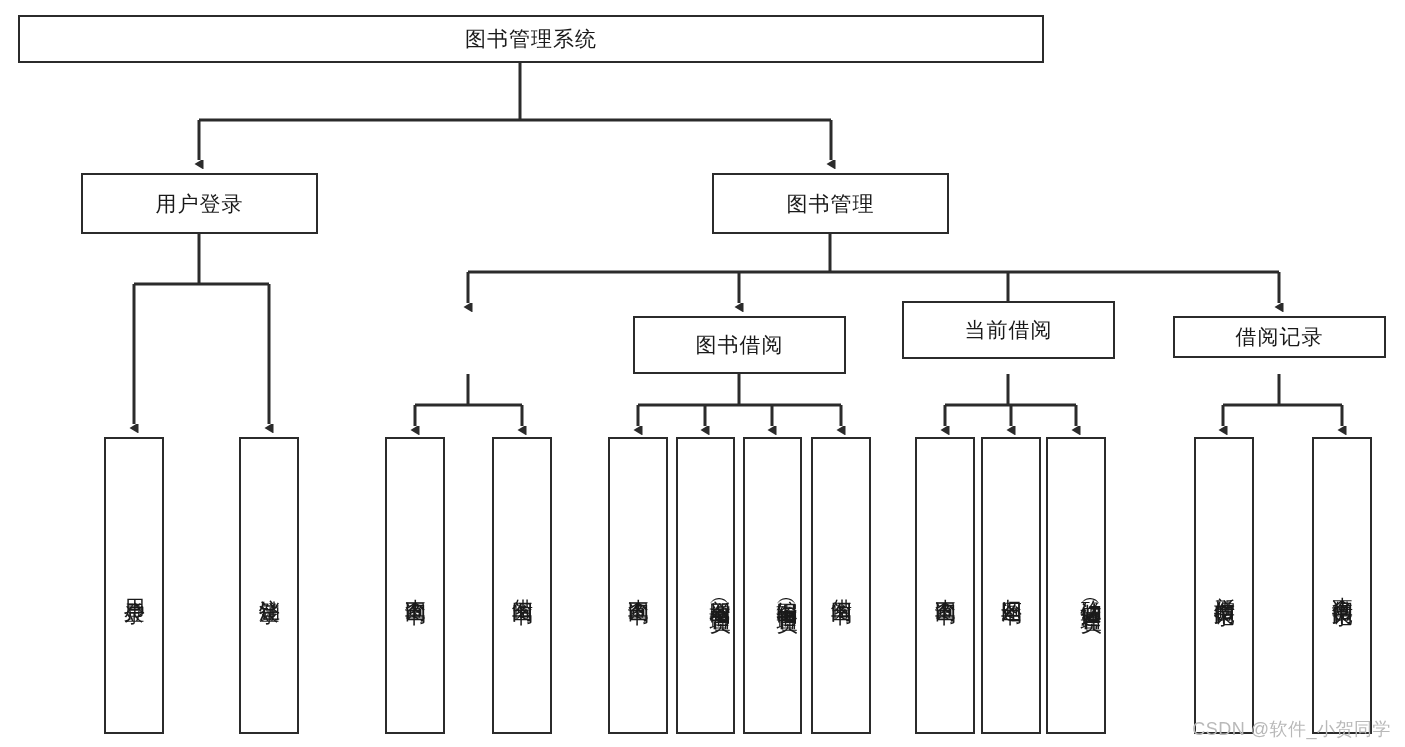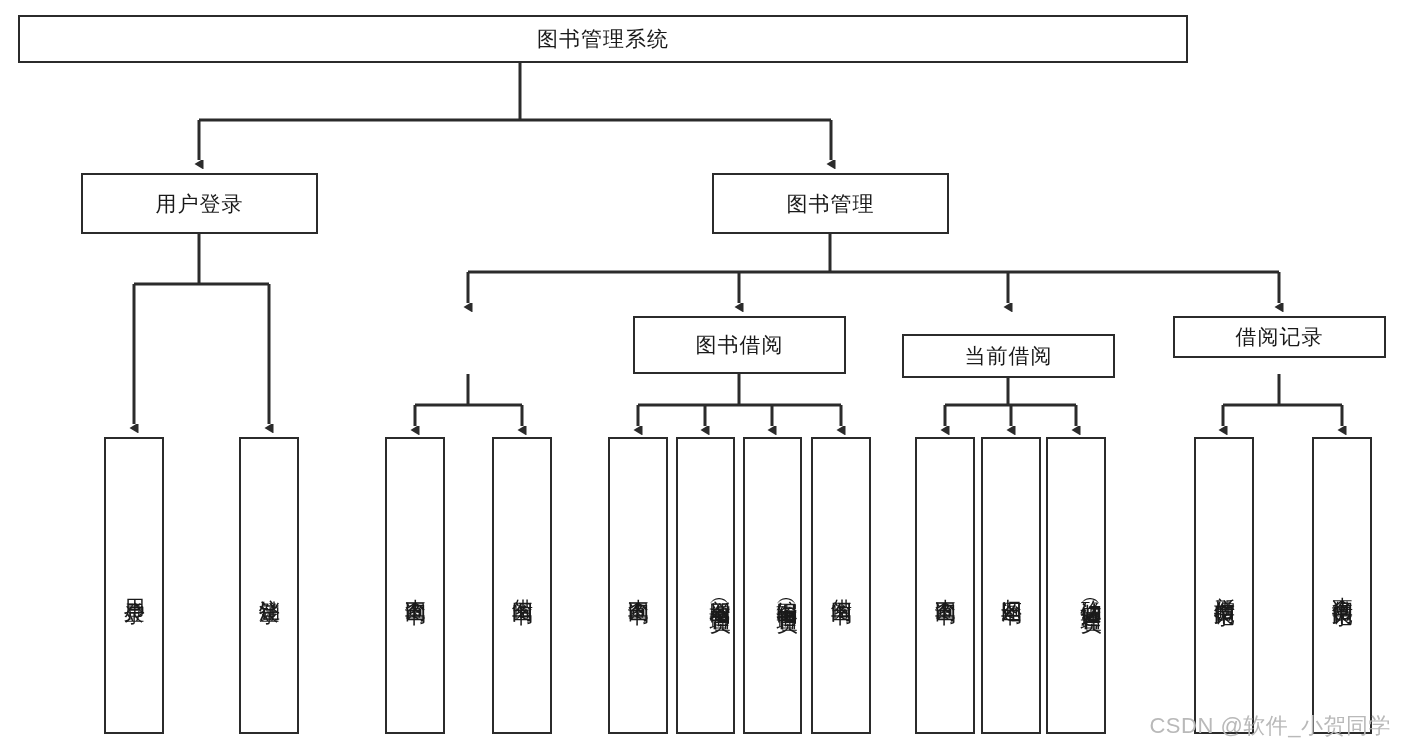--- a/index.html
+++ b/index.html
@@ -57,21 +57,21 @@
     overflow: hidden;
   }
   .node-v.mid {
     align-items: center;
     padding-top: 0;
   }
   .watermark {
     position: absolute;
     right: 14px;
     bottom: 6px;
-    font-size: 22px;
+    font-size: 18px;
     color: #b9b9b9;
     letter-spacing: 0.5px;
     white-space: nowrap;
     z-index: 5;
   }
 </style>
 </head>
 <body>
 
 <div id="canvas">
@@ -119,35 +119,35 @@
       <path d="M1011,405 L1011,426" marker-end="url(#arrow)"></path>
       <path d="M1076,405 L1076,426" marker-end="url(#arrow)"></path>
 
       <path d="M1279,374 L1279,405"></path>
       <path d="M1223,405 L1342,405"></path>
       <path d="M1223,405 L1223,426" marker-end="url(#arrow)"></path>
       <path d="M1342,405 L1342,426" marker-end="url(#arrow)"></path>
     </g>
   </svg>
 
-  <div class="node node-root" style="left:18px; top:15px; width:1170px; height:48px;">
+  <div class="node node-root" style="left:18px; top:15px; width:1026px; height:48px;">
     <span>图书管理系统</span>
   </div>
 
   <div class="node node-h" style="left:81px; top:173px; width:237px; height:61px;">
     <span>用户登录</span>
   </div>
   <div class="node node-h" style="left:712px; top:173px; width:237px; height:61px;font-family:Liberation Serif, serif;">
     <span>图书管理</span>
   </div>
 
   <div class="node node-h" style="left:633px; top:316px; width:213px; height:58px;">
     <span>图书借阅</span>
   </div>
-  <div class="node node-h" style="left:902px; top:334px; width:213px; height:44px;">
+  <div class="node node-h" style="left:902px; top:301px; width:213px; height:58px;">
     <span>当前借阅</span>
   </div>
   <div class="node node-h" style="left:1173px; top:316px; width:213px; height:42px;">
     <span>借阅记录</span>
   </div>
 
   <div class="node node-v mid" style="left:104px; top:437px; width:60px; height:297px;">
     <span>用户登录</span>
   </div>
   <div class="node node-v mid" style="left:239px; top:437px; width:60px; height:297px;">

